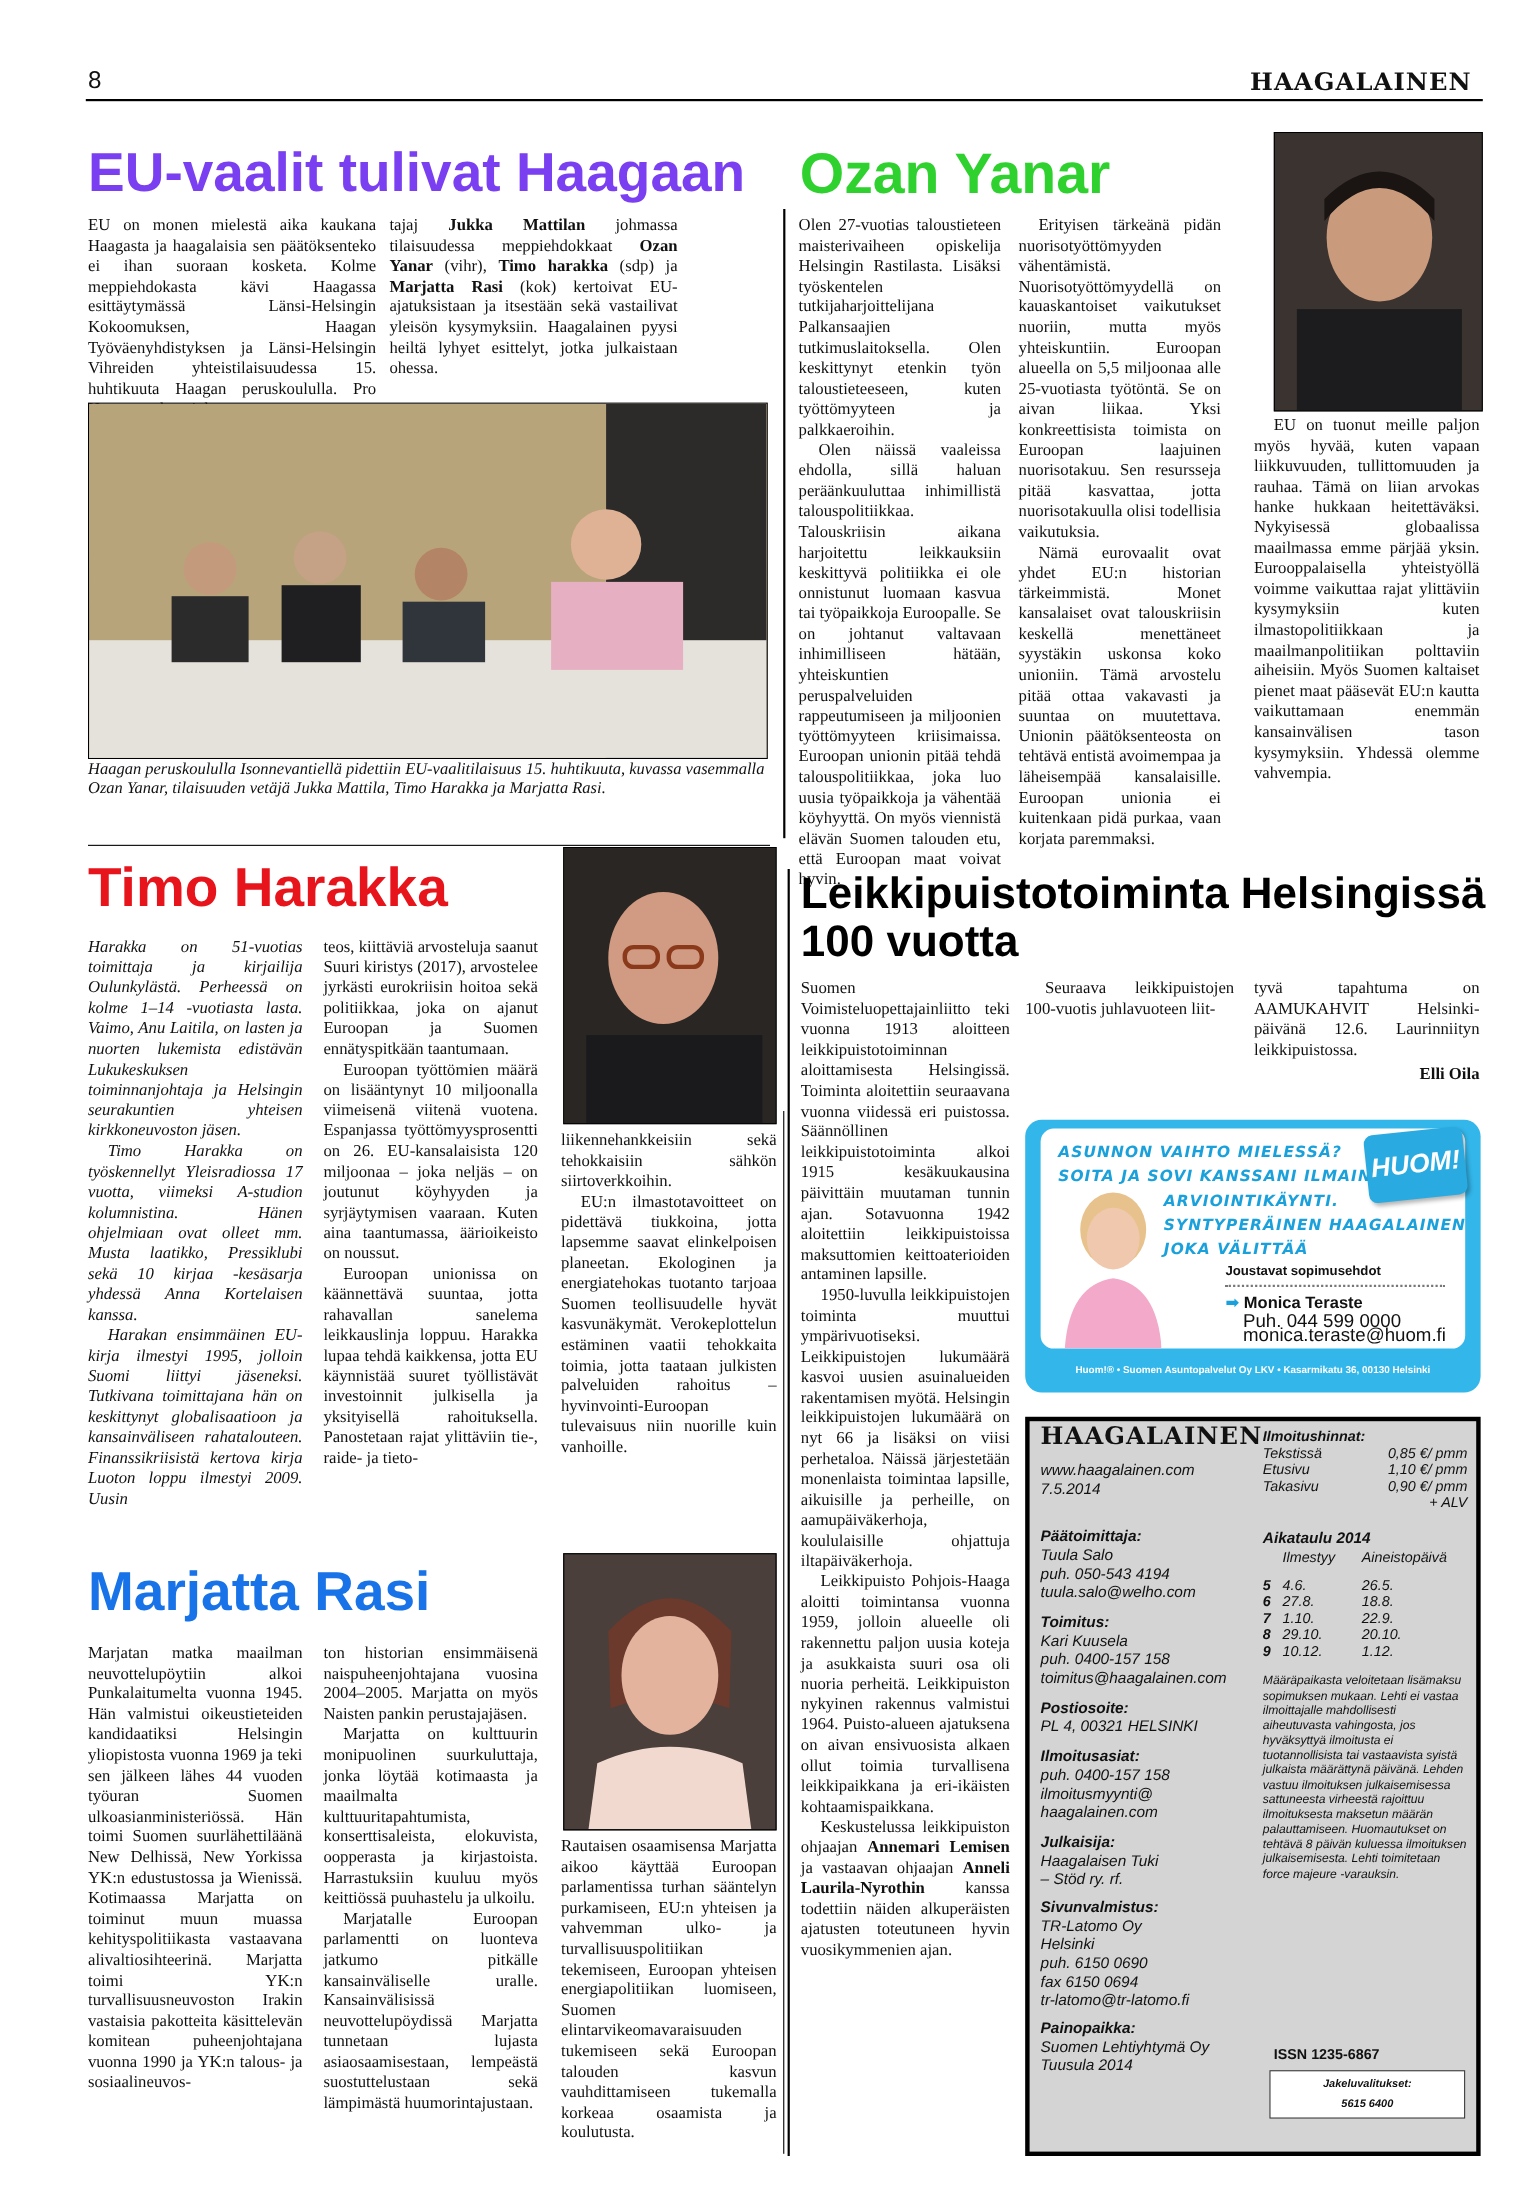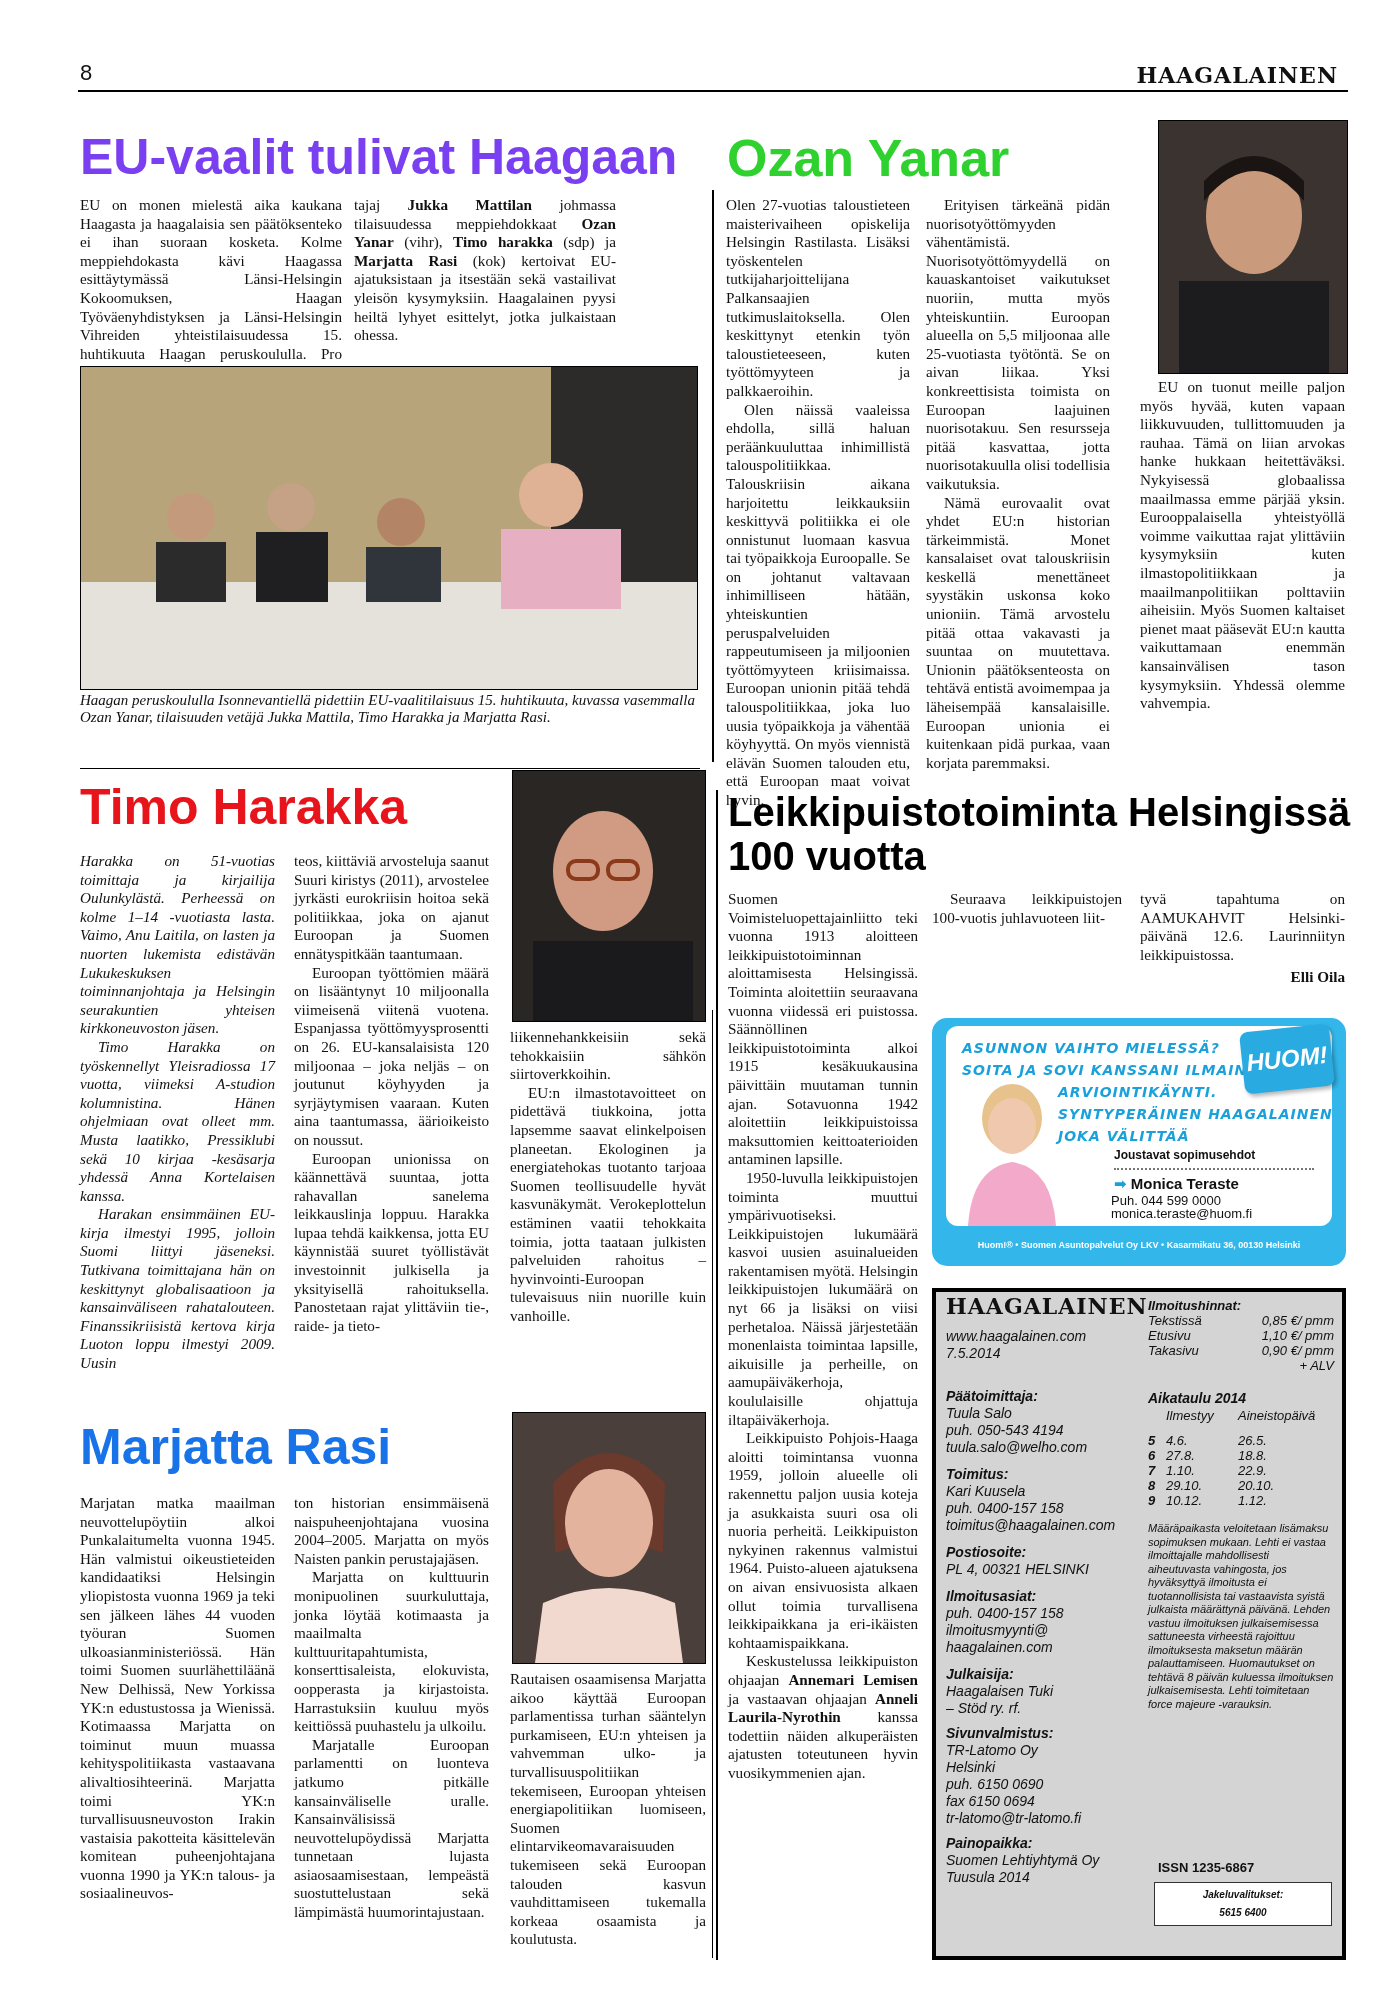--- a/index.html
+++ b/index.html
@@ -81,21 +81,21 @@
 </div>
 <div class="abs" style="left:80px;top:768px;width:620px;height:1px;background:#000;"></div>
 
 <div class="abs sans h-timo">Timo Harakka</div>
 <div class="abs body-text" style="left:80px;top:852px;width:195px;font-style:italic;">
   <p>Harakka on 51-vuotias toimittaja ja kirjailija Oulunkylästä. Perheessä on kolme 1–14 -vuotiasta lasta. Vaimo, Anu Laitila, on lasten ja nuorten lukemista edistävän Lukukeskuksen toiminnanjohtaja ja Helsingin seurakuntien yhteisen kirkkoneuvoston jäsen.</p>
   <p class="ind">Timo Harakka on työskennellyt Yleisradiossa 17 vuotta, viimeksi A-studion kolumnistina. Hänen ohjelmiaan ovat olleet mm. Musta laatikko, Pressiklubi sekä 10 kirjaa -kesäsarja yhdessä Anna Kortelaisen kanssa.</p>
   <p class="ind">Harakan ensimmäinen EU-kirja ilmestyi 1995, jolloin Suomi liittyi jäseneksi. Tutkivana toimittajana hän on keskittynyt globalisaatioon ja kansainväliseen rahatalouteen. Finanssikriisistä kertova kirja Luoton loppu ilmestyi 2009. Uusin</p>
 </div>
 <div class="abs body-text" style="left:294px;top:852px;width:195px;">
-  <p>teos, kiittäviä arvosteluja saanut Suuri kiristys (2011), arvostelee jyrkästi eurokriisin hoitoa sekä politiikkaa, joka on ajanut Euroopan ja Suomen ennätyspitkään taantumaan.</p>
+  <p>teos, kiittäviä arvosteluja saanut Suuri kiristys (2017), arvostelee jyrkästi eurokriisin hoitoa sekä politiikkaa, joka on ajanut Euroopan ja Suomen ennätyspitkään taantumaan.</p>
   <p class="ind">Euroopan työttömien määrä on lisääntynyt 10 miljoonalla viimeisenä viitenä vuotena. Espanjassa työttömyysprosentti on 26. EU-kansalaisista 120 miljoonaa – joka neljäs – on joutunut köyhyyden ja syrjäytymisen vaaraan. Kuten aina taantumassa, äärioikeisto on noussut.</p>
   <p class="ind">Euroopan unionissa on käännettävä suuntaa, jotta rahavallan sanelema leikkauslinja loppuu. Harakka lupaa tehdä kaikkensa, jotta EU käynnistää suuret työllistävät investoinnit julkisella ja yksityisellä rahoituksella. Panostetaan rajat ylittäviin tie-, raide- ja tieto-</p>
 </div>
 <div class="abs photo" style="left:512px;top:770px;width:192px;height:250px;">
   <svg width="192" height="250">
     <rect width="192" height="250" fill="#2a2623"></rect>
     <ellipse cx="90" cy="100" rx="50" ry="60" fill="#d19a82"></ellipse>
     <rect x="55" y="90" width="30" height="18" rx="8" fill="none" stroke="#8a3a1a" stroke-width="4"></rect>
     <rect x="95" y="90" width="30" height="18" rx="8" fill="none" stroke="#8a3a1a" stroke-width="4"></rect>
     <rect x="20" y="170" width="160" height="80" fill="#1a1a1c"></rect>
@@ -158,21 +158,21 @@
     <div class="sans" style="color:#fff;font-weight:bold;font-style:italic;font-size:24px;text-align:center;line-height:62px;">HUOM!</div>
   </div>
   <svg class="abs" style="left:30px;top:60px;" width="94" height="148">
     <ellipse cx="50" cy="40" rx="30" ry="34" fill="#e8c28c"></ellipse>
     <ellipse cx="50" cy="48" rx="24" ry="28" fill="#f0c8ae"></ellipse>
     <path d="M6 148 Q10 90 50 84 Q90 90 94 148Z" fill="#f3a9c9"></path>
   </svg>
   <div class="abs sans" style="left:182px;top:130px;font-size:12px;font-weight:bold;">Joustavat sopimusehdot</div>
   <div class="abs" style="left:182px;top:150px;width:200px;border-top:2px dotted #777;"></div>
   <div class="abs sans" style="left:182px;top:157px;font-size:15px;font-weight:bold;"><span style="color:#1aa1db;">➡</span> <span>Monica Teraste</span></div>
-  <div class="abs sans" style="left:179px;top:176px;font-size:13px;line-height:13px;">
+  <div class="abs sans" style="left:198px;top:176px;font-size:17px;line-height:13px;">
     <div>Puh. 044 599 0000</div>
     <div>monica.teraste@huom.fi</div>
   </div>
   <div class="abs sans" style="left:0;top:222px;width:414px;text-align:center;font-size:9px;color:#fff;font-weight:bold;">Huom!® • Suomen Asuntopalvelut Oy LKV • Kasarmikatu 36, 00130 Helsinki</div>
 </div>
 
 <div class="abs infobox" style="left:932px;top:1288px;width:406px;height:664px;">
   <div class="abs" style="left:10px;top:6px;font-family:'DejaVu Serif',serif;font-style:normal;font-weight:900;font-size:22px;letter-spacing:1px;">HAAGALAINEN</div>
   <div class="abs" style="left:10px;top:36px;width:195px;font-size:14px;line-height:17px;">
     <div>www.haagalainen.com</div>

